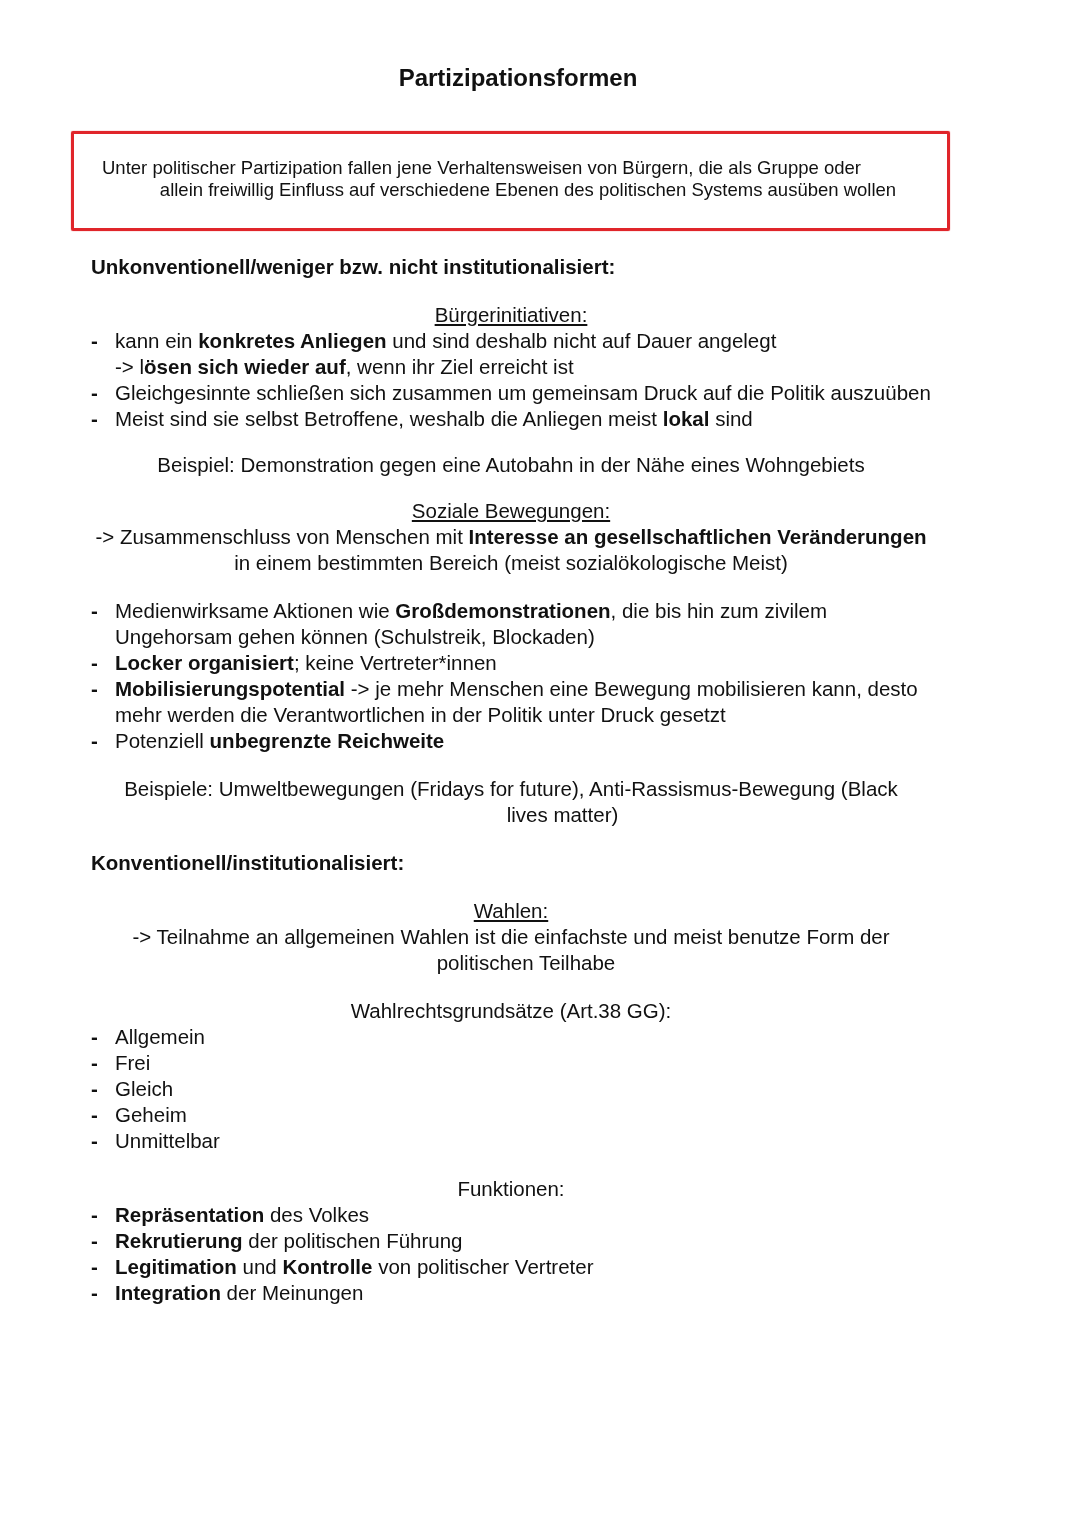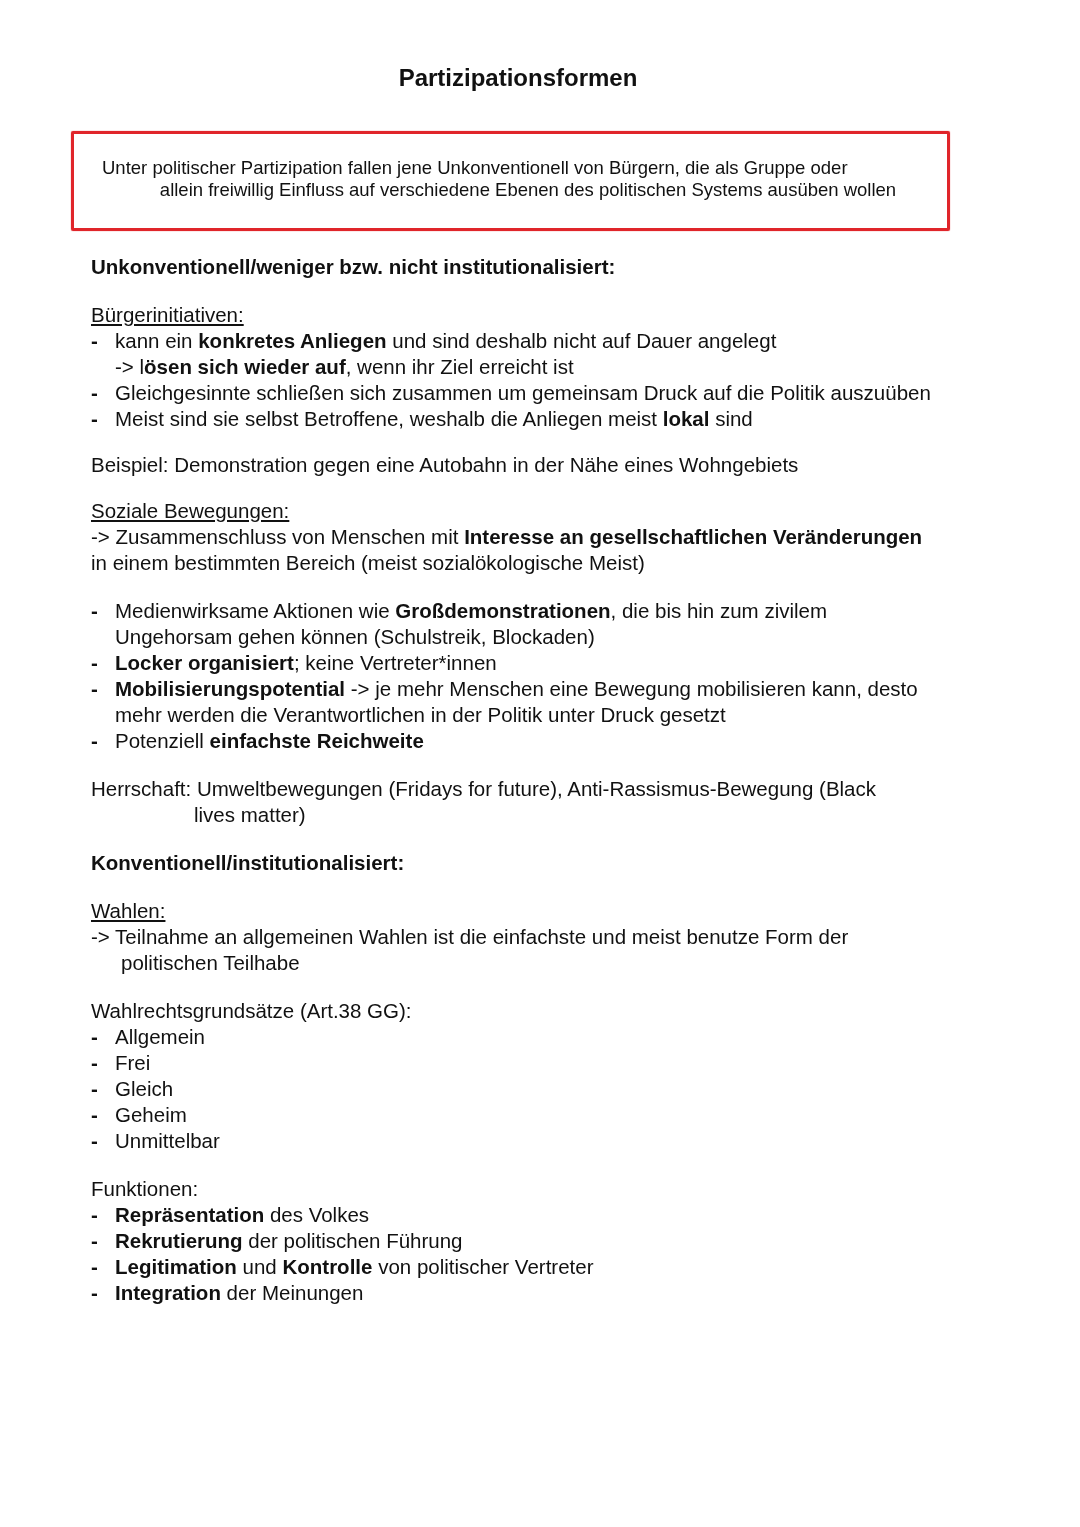--- a/index.html
+++ b/index.html
@@ -20,40 +20,40 @@
     position: absolute; left: 102px; top: 157px; width: 830px;
     font-size: 18.5px; line-height: 22px;
   }
   .deftext .l2 { padding-left: 22px; display: block; text-align: center; }
   .content {
     position: absolute; left: 91px; top: 254px; width: 840px;
     font-size: 20.5px; line-height: 26px;
   }
   .h { font-weight: bold; margin: 0; }
   .u { text-decoration: underline; }
-  .p { margin: 0; }
+  .p { margin: 0; text-align: center; }
   .gap { height: 22px; }
   .gap-s { height: 20px; }
   ul.dash { list-style: none; margin: 0; padding: 0; }
   ul.dash li { position: relative; padding-left: 24px; }
   ul.dash li::before {
     content: "-"; position: absolute; left: 0; top: 0; font-weight: bold;
   }
   .ind { display: block; padding-left: 30px; }
   .ind2 { display: block; padding-left: 103px; }
   b { font-weight: bold; }
 </style>
 </head>
 <body>
 
 <div class="title">Partizipationsformen</div>
 
 <div class="defbox"></div>
 <div class="deftext">
-  <span>Unter politischer Partizipation fallen jene Unkonventionell von Bürgern, die als Gruppe oder</span>
+  <span>Unter politischer Partizipation fallen jene Verhaltensweisen von Bürgern, die als Gruppe oder</span>
   <span class="l2">allein freiwillig Einfluss auf verschiedene Ebenen des politischen Systems ausüben wollen</span>
 </div>
 
 <div class="content">
   <p class="h">Unkonventionell/weniger bzw. nicht institutionalisiert:</p>
   <div class="gap"></div>
 
   <p class="p u">Bürgerinitiativen:</p>
   <ul class="dash">
     <li>
@@ -71,25 +71,25 @@
 
   <p class="p u">Soziale Bewegungen:</p>
   <p class="p">
     <span>-&gt; Zusammenschluss von Menschen mit </span><b>Interesse an gesellschaftlichen Veränderungen</b><span> in einem bestimmten Bereich (meist sozialökologische Meist)</span>
   </p>
   <div class="gap"></div>
   <ul class="dash">
     <li><span>Medienwirksame Aktionen wie </span><b>Großdemonstrationen</b><span>, die bis hin zum zivilem Ungehorsam gehen können (Schulstreik, Blockaden)</span></li>
     <li><b>Locker organisiert</b><span>; keine Vertreter*innen</span></li>
     <li><b>Mobilisierungspotential</b><span> -&gt; je mehr Menschen eine Bewegung mobilisieren kann, desto mehr werden die Verantwortlichen in der Politik unter Druck gesetzt</span></li>
-    <li><span>Potenziell </span><b>einfachste Reichweite</b></li>
+    <li><span>Potenziell </span><b>unbegrenzte Reichweite</b></li>
   </ul>
   <div class="gap"></div>
   <p class="p">
-    <span>Herrschaft: </span><span>Umweltbewegungen (Fridays for future), Anti-Rassismus-Bewegung (Black</span>
+    <span>Beispiele: </span><span>Umweltbewegungen (Fridays for future), Anti-Rassismus-Bewegung (Black</span>
     <span class="ind2">lives matter)</span>
   </p>
   <div class="gap"></div>
 
   <p class="h">Konventionell/institutionalisiert:</p>
   <div class="gap"></div>
 
   <p class="p u">Wahlen:</p>
   <p class="p">
     <span>-&gt; Teilnahme an allgemeinen Wahlen ist die einfachste und meist benutze Form der</span>

